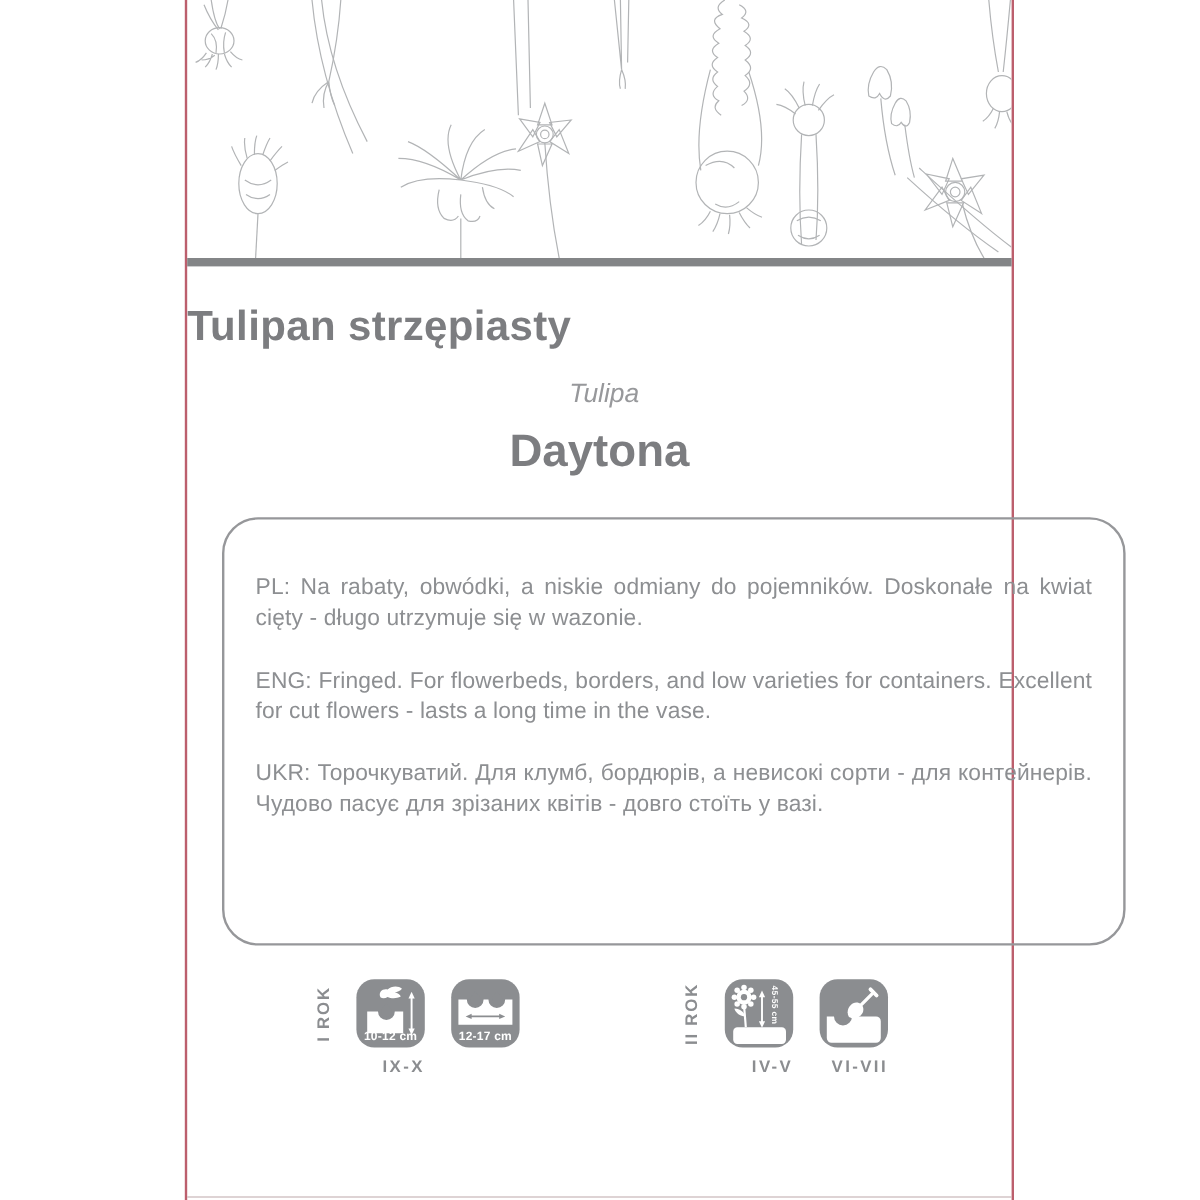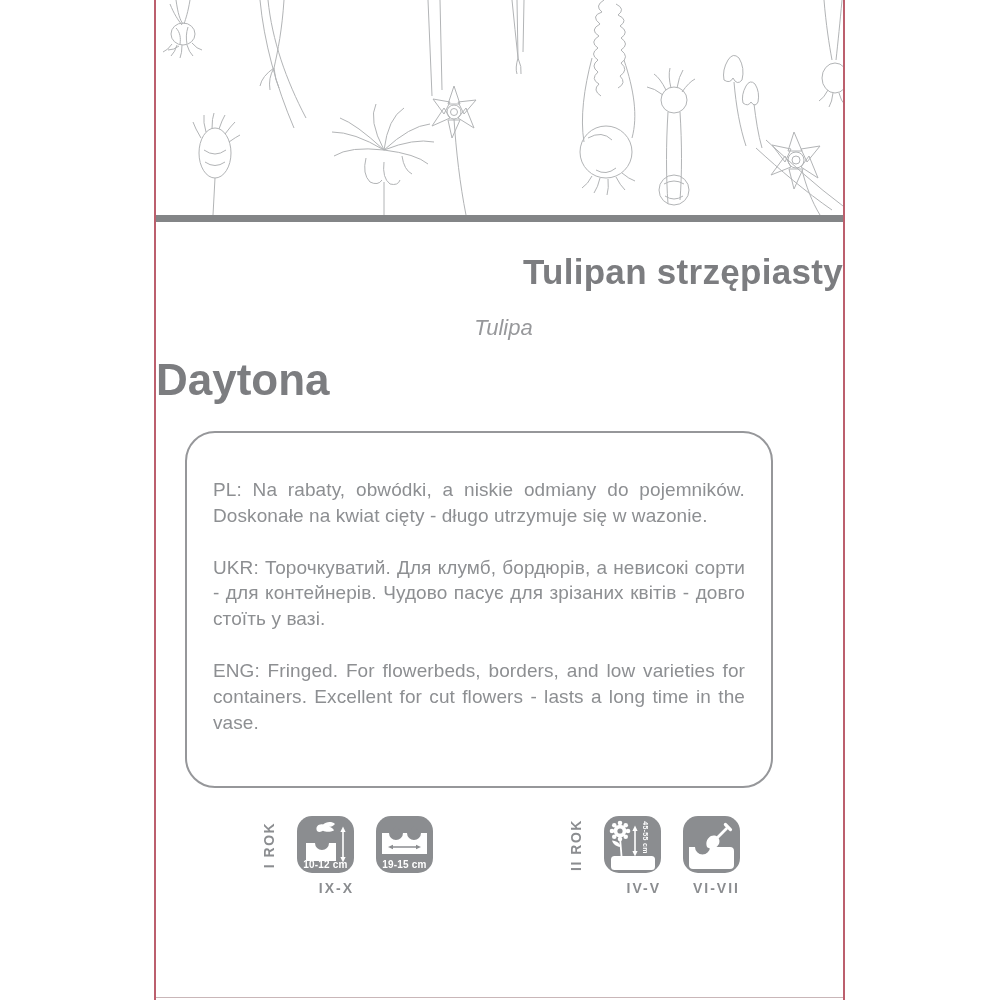--- a/index.html
+++ b/index.html
@@ -3,27 +3,27 @@
 <meta charset="utf-8">
 <style>
   html,body{margin:0;padding:0;background:#ffffff;}
   .page{position:relative;width:1000px;height:1000px;background:#ffffff;overflow:hidden;
         font-family:"Liberation Sans", sans-serif;}
   .plant-label{position:absolute;left:154px;top:0;width:691px;height:1000px;box-sizing:border-box;
         border-left:2px solid #bc5f6d;border-right:2px solid #bc5f6d;background:#ffffff;}
   .plant-label::after{content:"";position:absolute;left:0;right:0;bottom:2px;height:1.5px;background:#c9b6b8;}
   .illustration{position:absolute;top:0;left:0;width:687px;height:215px;overflow:hidden;}
   .divider{position:absolute;top:215px;left:0;width:100%;height:7px;background:#838587;}
-  .common-name{position:absolute;top:252px;left:0;width:100%;margin:0;text-align:right;
+  .common-name{position:absolute;top:252px;left:0;width:100%;margin:0;text-align:left;
         font-size:35px;font-weight:700;color:#7c7d80;letter-spacing:0.3px;}
   .latin{position:absolute;top:315px;left:4px;width:100%;text-align:center;
         font-size:22px;font-style:italic;color:#97989b;}
-  .variety{position:absolute;top:355px;left:0;width:100%;text-align:left;
-        font-size:44px;font-weight:700;color:#7c7d80;}
-  .desc-box{position:absolute;top:431px;left:29px;width:588px;height:357px;box-sizing:border-box;
+  .variety{position:absolute;top:355px;left:0;width:100%;text-align:center;
+        font-size:38px;font-weight:700;color:#7c7d80;}
+  .desc-box{position:absolute;top:431px;left:29px;width:753px;height:357px;box-sizing:border-box;
         border:2px solid #96979a;border-radius:30px;padding:44px 26px 11px 26px;}
   .desc{margin:0 0 26px 0;font-size:19px;line-height:1.36;color:#8d8f92;text-align:justify;letter-spacing:0.1px;}
   .icons{position:absolute;top:816px;left:0;width:100%;height:95px;}
   .group{position:absolute;top:0;display:flex;align-items:flex-start;}
   .g1{left:100px;}
   .g2{left:407px;}
   .rok{width:26px;height:57px;position:relative;flex:0 0 auto;}
   .rok span{position:absolute;left:50%;top:50%;transform:translate(-50%,-50%) rotate(-90deg);
         font-weight:700;font-size:14px;letter-spacing:1.5px;color:#8b8d90;white-space:nowrap;}
   .iblock{margin-left:15px;width:57px;flex:0 0 auto;}
@@ -130,22 +130,22 @@
     </div>
 
     <div class="divider"></div>
 
     <h1 class="common-name">Tulipan strzępiasty</h1>
     <div class="latin">Tulipa</div>
     <div class="variety">Daytona</div>
 
     <div class="desc-box">
       <p class="desc">PL: Na rabaty, obwódki, a niskie odmiany do pojemników. Doskonałe na kwiat cięty - długo utrzymuje się w wazonie.</p>
+      <p class="desc">ENG: Fringed. For flowerbeds, borders, and low varieties for containers. Excellent for cut flowers - lasts a long time in the vase.</p>
       <p class="desc">UKR: Торочкуватий. Для клумб, бордюрів, а невисокі сорти - для контейнерів. Чудово пасує для зрізаних квітів - довго стоїть у вазі.</p>
-      <p class="desc">ENG: Fringed. For flowerbeds, borders, and low varieties for containers. Excellent for cut flowers - lasts a long time in the vase.</p>
     </div>
 
     <div class="icons">
 
       <div class="group g1">
         <div class="rok">
           <span>I ROK</span>
         </div>
         <div class="iblock">
           <div class="icon">
@@ -164,21 +164,21 @@
         <div class="iblock second">
           <div class="icon">
             <svg width="57" height="57" viewBox="0 0 57 57">
               <path d="M6 17 H13 A7 7 0 0 0 27 17 H31 A7 7 0 0 0 45 17 H51 V38 H6 Z" fill="#ffffff"></path>
               <path d="M20 10 C17.5 13 16 14.5 16 17 A4.3 4.3 0 0 0 24.6 17 C24.6 14.5 22.5 13 20 10 Z" fill="#8b8d90"></path>
               <path d="M38 10 C35.5 13 34 14.5 34 17 A4.3 4.3 0 0 0 42.6 17 C42.6 14.5 40.5 13 38 10 Z" fill="#8b8d90"></path>
               <line x1="16" y1="31" x2="41" y2="31" stroke="#8b8d90" stroke-width="1.3"></line>
               <path d="M12 31 L17 28.8 L17 33.2 Z" fill="#8b8d90"></path>
               <path d="M45 31 L40 28.8 L40 33.2 Z" fill="#8b8d90"></path>
             </svg>
-            <div class="icap">19-15 cm</div>
+            <div class="icap">12-17 cm</div>
           </div>
         </div>
       </div>
 
       <div class="group g2">
         <div class="rok">
           <span>II ROK</span>
         </div>
         <div class="iblock">
           <div class="icon">

